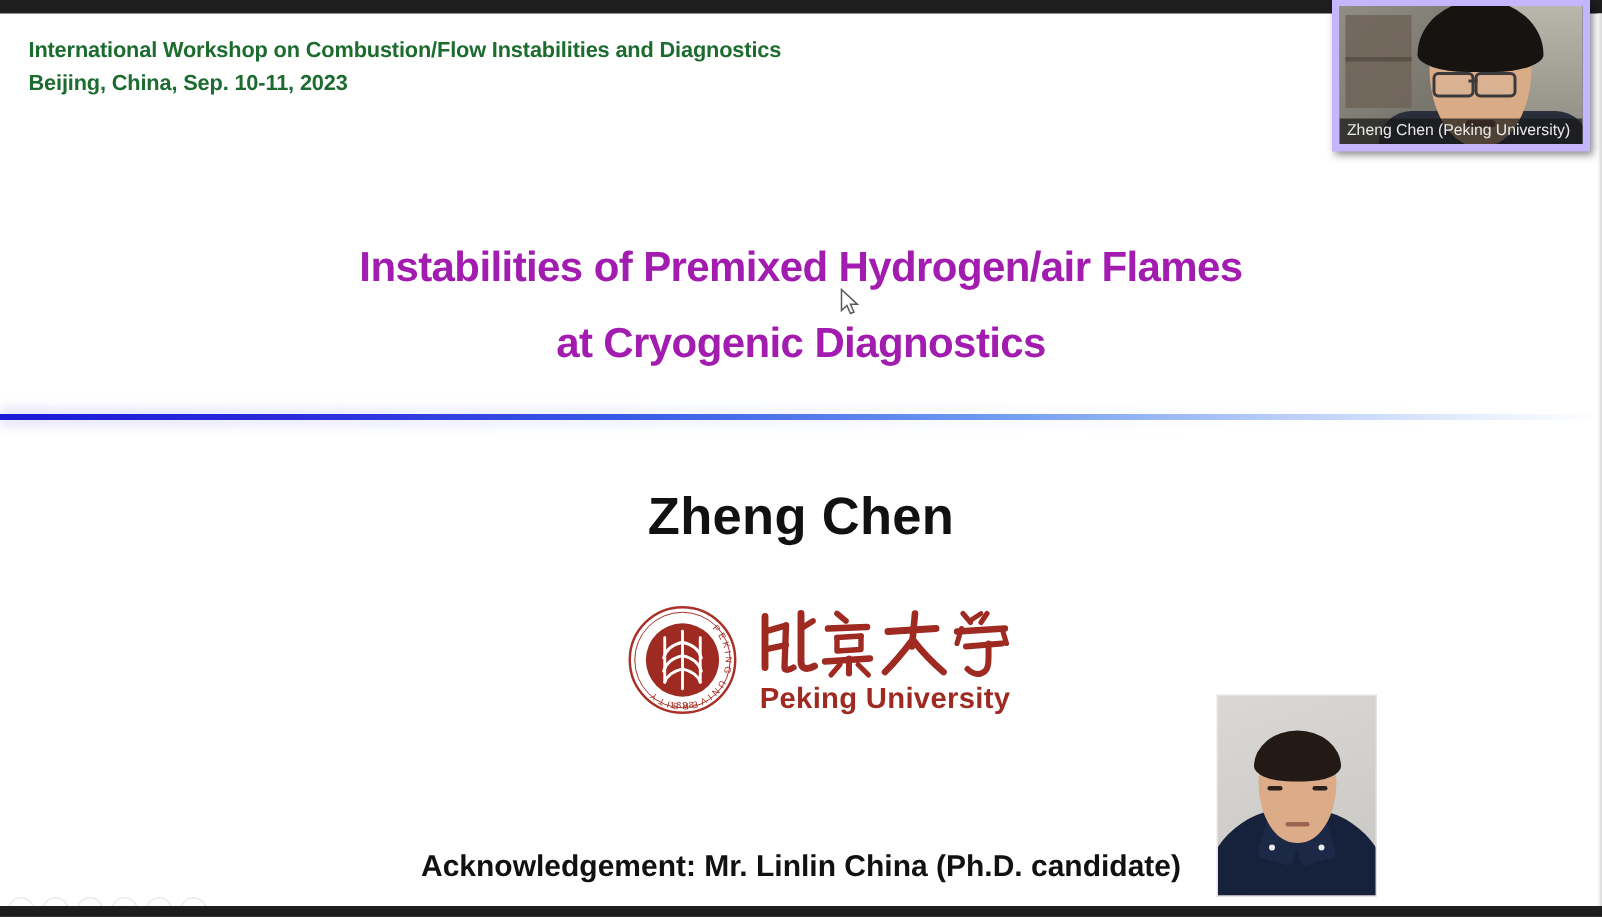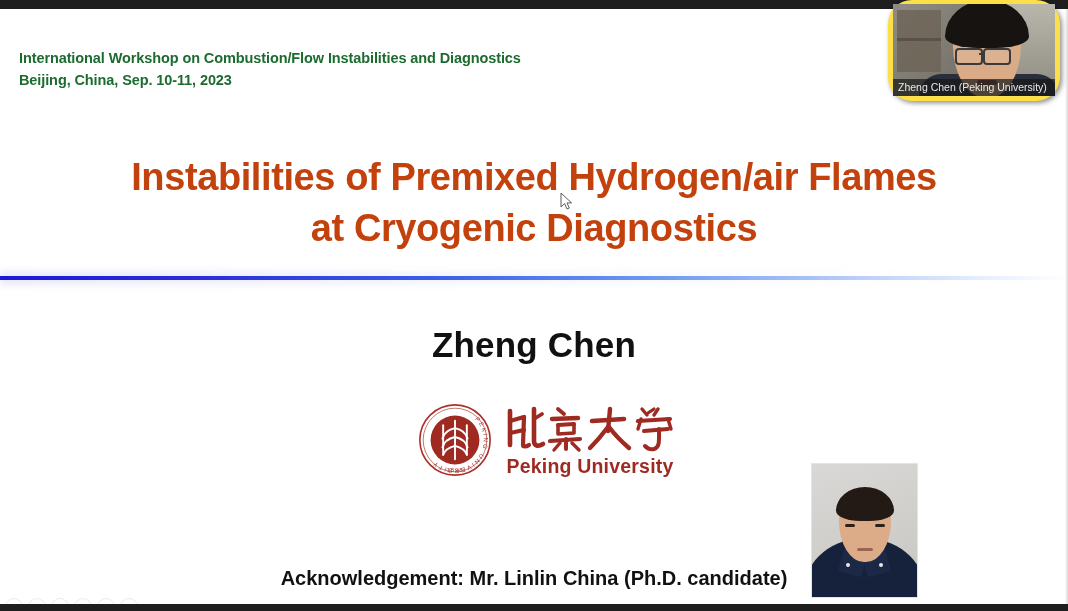--- a/index.html
+++ b/index.html
@@ -28,34 +28,33 @@
   }
 
   
   .conf-header{
     position:absolute;left:19px;top:15px;
     line-height:1.50;
     color:#1c6b2f;
     font-size:14.5px;font-weight:bold;
     letter-spacing:-0.1px;
     white-space:nowrap;
-    margin-top:24px;
   }
   .conf-line{display:block;}
 
   
   .title-block{
     position:absolute;left:0;top:143px;width:1068px;
     text-align:center;
   }
   .title-line{
     display:block;
-    color:#c2410c;
+    color:#a21caf;
     font-weight:bold;
-    font-size:38px;
+    font-size:28px;
     line-height:51px;
     letter-spacing:-0.4px;
   }
 
   
   .divider{
     position:absolute;left:0;top:267px;width:1068px;height:4px;
     background:linear-gradient(to right,
        #1a1ad6 0%, #2b2bdc 18%, #3a5ce6 40%, #6f9bf0 62%,
        #b9cdf8 80%, #e6eefd 92%, rgba(255,255,255,0) 100%);
@@ -163,25 +162,24 @@
     width:16px;height:16px;border-radius:50%;
     border:1.3px solid #3b3b3b;
     display:flex;align-items:center;justify-content:center;
     color:#3b3b3b;
   }
   .tb-btn svg{display:block;}
 
   
   .pip{
     position:absolute;left:888px;top:0px;width:172px;height:101px;
-    background:#fde047;
+    background:#c4b5fd;
     padding:4px 5px 5px 5px;
     box-sizing:border-box;
     box-shadow:2px 2px 5px rgba(0,0,0,0.45);
-    border-radius:24px;
   }
   .pip-video{
     position:relative;width:100%;height:100%;overflow:hidden;background:#6c6a63;
   }
   .v-bg{
     position:absolute;inset:0;
     background:linear-gradient(135deg,#8f8d84 0%,#7e7c72 38%,#5d5b54 100%);
   }
   .v-shelf{
     position:absolute;left:4px;top:6px;width:44px;height:62px;

